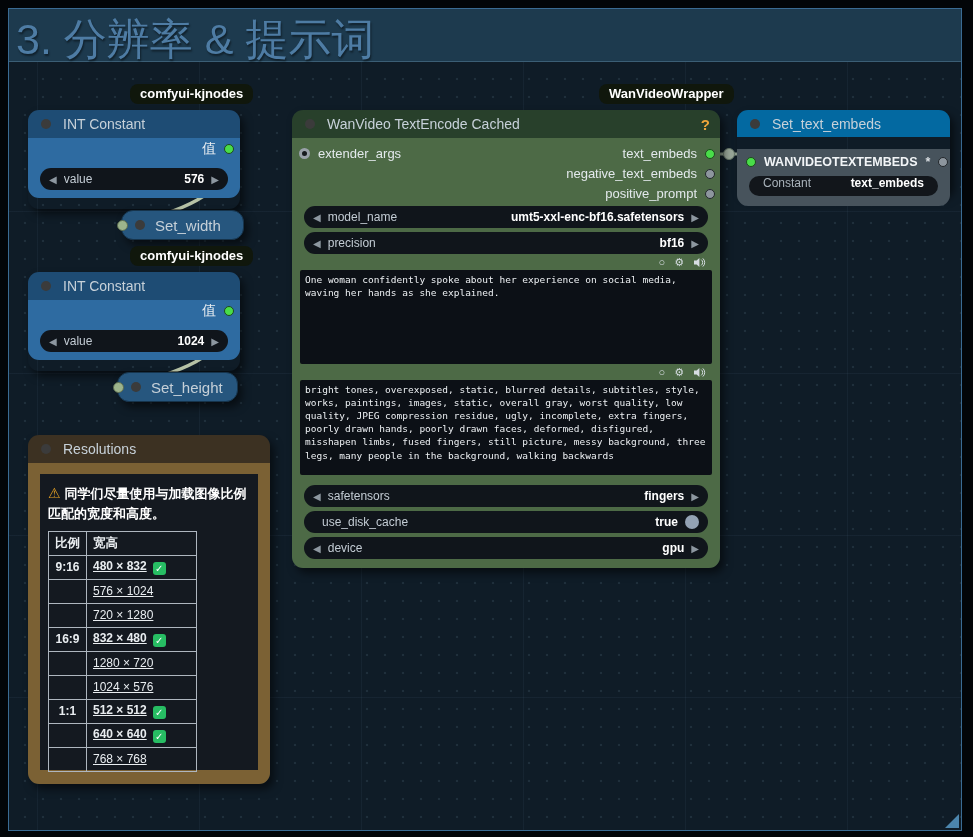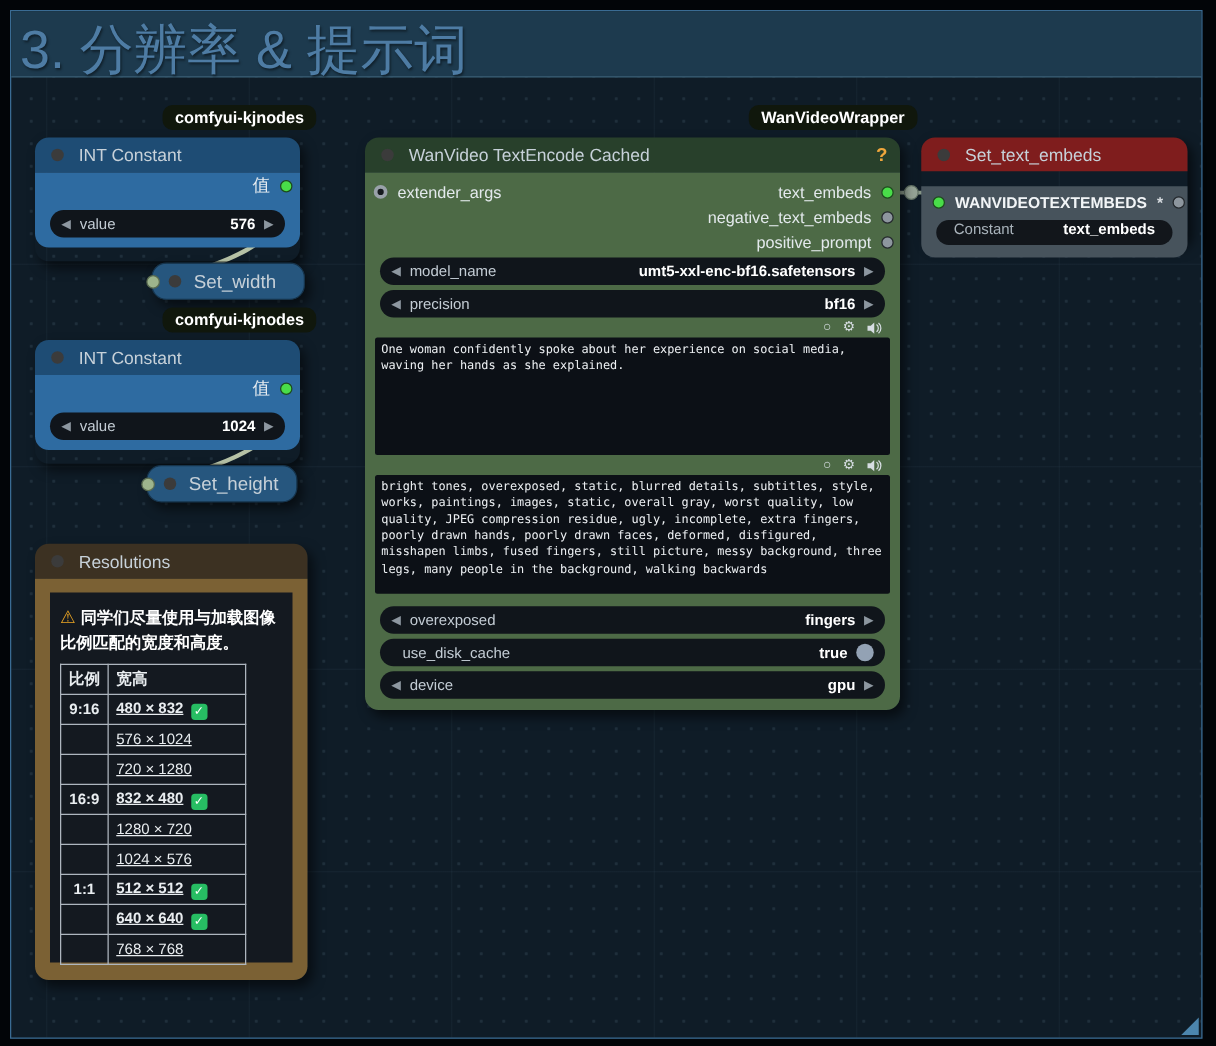--- a/index.html
+++ b/index.html
@@ -61,21 +61,21 @@
 
   
   .set-node { height:30px; background:#26567e; border-radius:12px;
     border:1px solid #16344c; display:flex; align-items:center; color:#c6d0d8;
     font-size:15px; }
   .collapse-dot { position:absolute; left:-5px; top:9px; width:11px; height:11px;
     border-radius:50%; background:#9db48c; border:1px solid #5a6b50; }
   .set-node .hdr-dot { margin:0 10px 0 13px; }
 
   
-  .res-node { width:218px; height:349px; }
+  .res-node { width:242px; height:349px; }
   .res-node .node-header { background:#3c3122; }
   .res-node .node-body { height:321px; background:#7b6134;
     border-radius:0 0 11px 11px; padding:11px 12px 14px; }
   .res-panel { background:#141920; height:100%; padding:9px 8px; }
   .warning { color:#fff; font-weight:bold; font-size:13px; line-height:1.5; }
   .warn-icon { color:#e9a424; font-size:14px; margin-right:4px; }
   table.res { border-collapse:collapse; margin-top:7px; }
   table.res th, table.res td { border:1px solid #aeb6bf; color:#e9edf0;
     font-size:12px; padding:3px 6px; height:24px; white-space:nowrap; }
   table.res th { text-align:left; font-size:12.5px; }
@@ -102,21 +102,21 @@
   .icon-row .ic { font-size:11px; line-height:11px; }
   .textarea { margin:1px 8px 0; height:94px; background:#0c1016; border-radius:2px;
     padding:3px 5px; font-family:"DejaVu Sans Mono",monospace; font-size:9.5px;
     line-height:1.38; color:#edf0f3; white-space:pre-wrap; overflow:hidden; }
   .enc-node .pill.bottom1 { margin-top:10px; }
   .toggle-dot { width:14px; height:14px; border-radius:50%; background:#93a2b4;
     margin-left:7px; flex:none; }
 
   
   .ste-node { width:213px; height:84px; }
-  .ste-node .node-header { height:27px; background:#7f1d1d; }
+  .ste-node .node-header { height:27px; background:#0369a1; }
   .ste-node .node-body { position:relative; height:57px; background:#47535c;
     border-radius:0 0 11px 11px;margin-top:12px; }
   .ste-row { display:flex; align-items:center; height:26px; padding:0 9px;
     color:#f2f5f7; font-size:12.5px; font-weight:bold; gap:8px; }
   .ste-row .star { margin-left:auto; color:#d8dde1; }
   .ste-pill { margin:1px 12px 0; height:20px; background:#12161b; border-radius:10px;
     display:flex; align-items:flex-start; justify-content:space-between; padding:0 14px;
     font-size:12px; }
   .ste-pill .left { color:#a9b3bb; }
   .ste-pill .right { color:#fff; font-weight:bold; }
@@ -306,21 +306,21 @@
         <span class="ic">○</span>
         <span class="ic">⚙</span>
         <svg class="ic" width="13" height="11" viewBox="0 0 13 11">
             <path d="M1 3.5h2.6L6.4 1v9L3.6 7.5H1z" fill="#d6dde2"></path>
             <path d="M8.2 2.6 a3.6 3.6 0 0 1 0 5.8 M9.8 1.4 a5.4 5.4 0 0 1 0 8.2" stroke="#d6dde2" stroke-width="1" fill="none"></path>
           </svg>
       </div>
       <div class="textarea" style="height:95px;">bright tones, overexposed, static, blurred details, subtitles, style, works, paintings, images, static, overall gray, worst quality, low quality, JPEG compression residue, ugly, incomplete, extra fingers, poorly drawn hands, poorly drawn faces, deformed, disfigured, misshapen limbs, fused fingers, still picture, messy background, three legs, many people in the background, walking backwards</div>
       <div class="pill bottom1">
         <span class="arrow">◀</span>
-        <span class="w-label">overexposed</span>
+        <span class="w-label">safetensors</span>
         <span class="w-value">fingers</span>
         <span class="arrow">▶</span>
       </div>
       <div class="pill">
         <span class="w-label" style="margin-left:9px;">use_disk_cache</span>
         <span class="w-value" style="margin-right:0;">true</span>
         <span class="toggle-dot"></span>
       </div>
       <div class="pill">
         <span class="arrow">◀</span>

